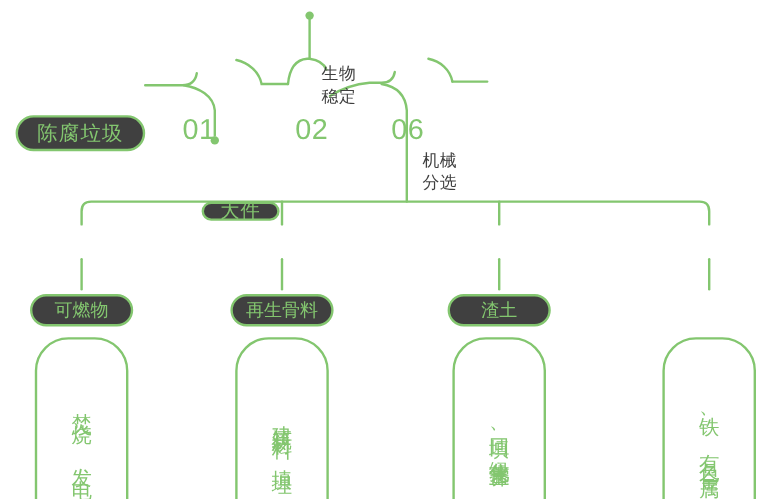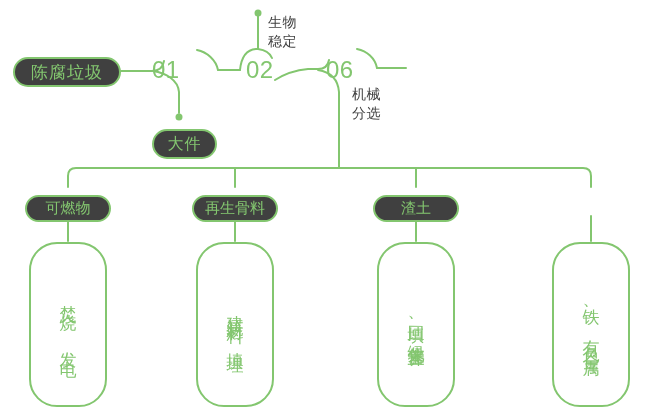--- a/index.html
+++ b/index.html
@@ -1,29 +1,29 @@
 <!DOCTYPE html>
 <html><head>
 <meta charset="utf-8">
 <style>
   html,body{margin:0;padding:0;background:#ffffff;}
   #canvas{
     position:relative;width:648px;height:416px;background:#ffffff;overflow:hidden;
     font-family:"Liberation Sans","DejaVu Sans",sans-serif;
   }
   #flow-lines{position:absolute;left:0;top:0;width:648px;height:416px;}
-  .abs{position:absolute;box-sizing:border-box;}
+  .abs{position:absolute;box-sizing:border-box;margin-top:39px;}
   .pill{
     border:2px solid var(--accent);border-radius:999px;background:#404040;
     display:flex;align-items:center;justify-content:center;
     color:var(--accent);white-space:nowrap;
   }
   .pill-source{left:13px;top:57px;width:108px;height:30px;font-size:17px;letter-spacing:1px;}
-  .pill-bulky{left:152px;top:129px;width:65px;height:30px;font-size:16px;letter-spacing:1px;}
-  .pill-cat{top:195px;width:86px;height:27px;font-size:15px;}
+  .pill-bulky{left:168px;top:129px;width:65px;height:16px;font-size:16px;letter-spacing:1px;}
+  .pill-cat{top:206px;width:86px;height:27px;font-size:15px;}
   .step-num{
     color:var(--accent);font-size:24px;line-height:24px;top:58px;
     letter-spacing:0.5px;font-weight:400;
   }
   .dark-label{
     color:var(--label);font-size:14px;line-height:19px;width:32px;
     letter-spacing:0.5px;word-break:break-all;
   }
   .dbox{
     border:2px solid var(--accent);border-radius:28px;background:#ffffff;

